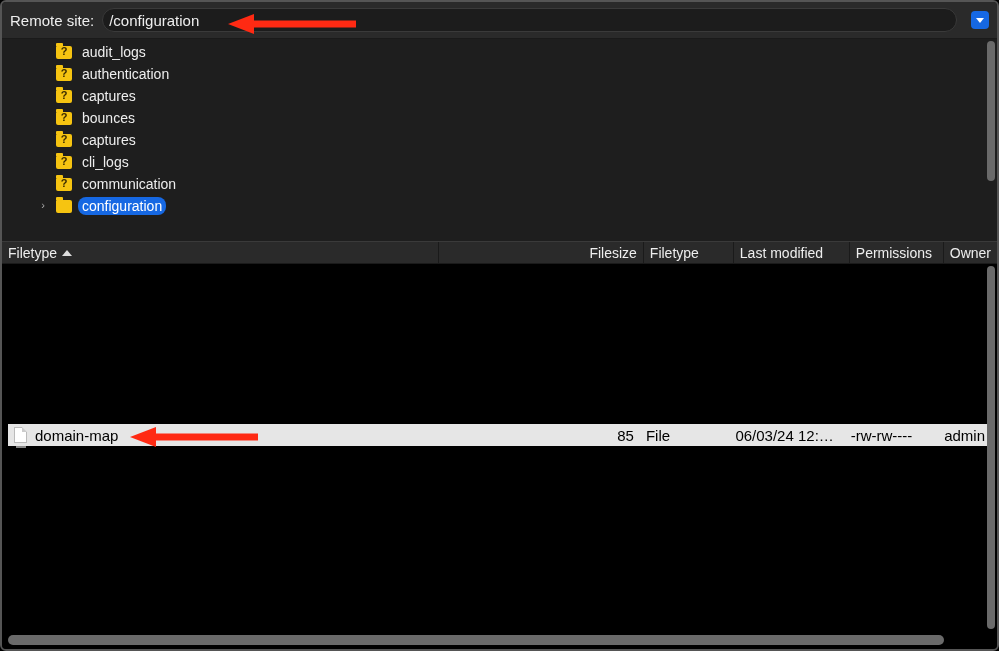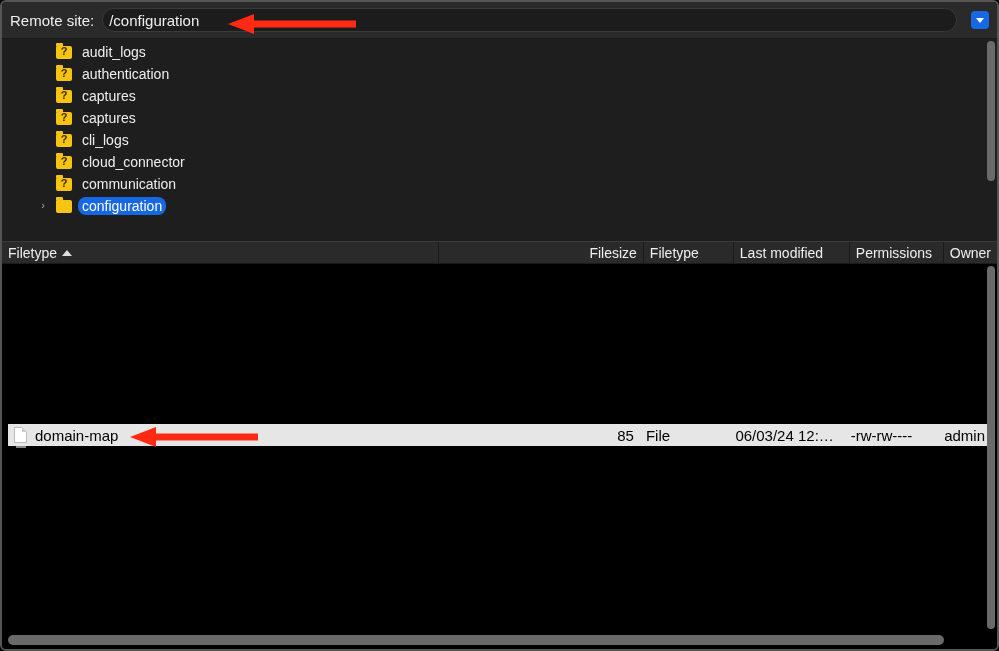--- a/index.html
+++ b/index.html
@@ -291,31 +291,31 @@
           <span class="tree-label">authentication</span>
         </div>
         <div class="tree-row">
           <span class="spacer"></span>
           <span class="folder-icon question"></span>
           <span class="tree-label">captures</span>
         </div>
         <div class="tree-row">
           <span class="spacer"></span>
           <span class="folder-icon question"></span>
+          <span class="tree-label">bounces</span>
+        </div>
+        <div class="tree-row">
+          <span class="spacer"></span>
+          <span class="folder-icon question"></span>
           <span class="tree-label">captures</span>
         </div>
         <div class="tree-row">
           <span class="spacer"></span>
           <span class="folder-icon question"></span>
           <span class="tree-label">cli_logs</span>
-        </div>
-        <div class="tree-row">
-          <span class="spacer"></span>
-          <span class="folder-icon question"></span>
-          <span class="tree-label">cloud_connector</span>
         </div>
         <div class="tree-row">
           <span class="spacer"></span>
           <span class="folder-icon question"></span>
           <span class="tree-label">communication</span>
         </div>
         <div class="tree-row">
           <span class="expand" style="transform: translateY(-1px);">›</span>
           <span class="folder-icon"></span>
           <span class="tree-label selected">configuration</span>

